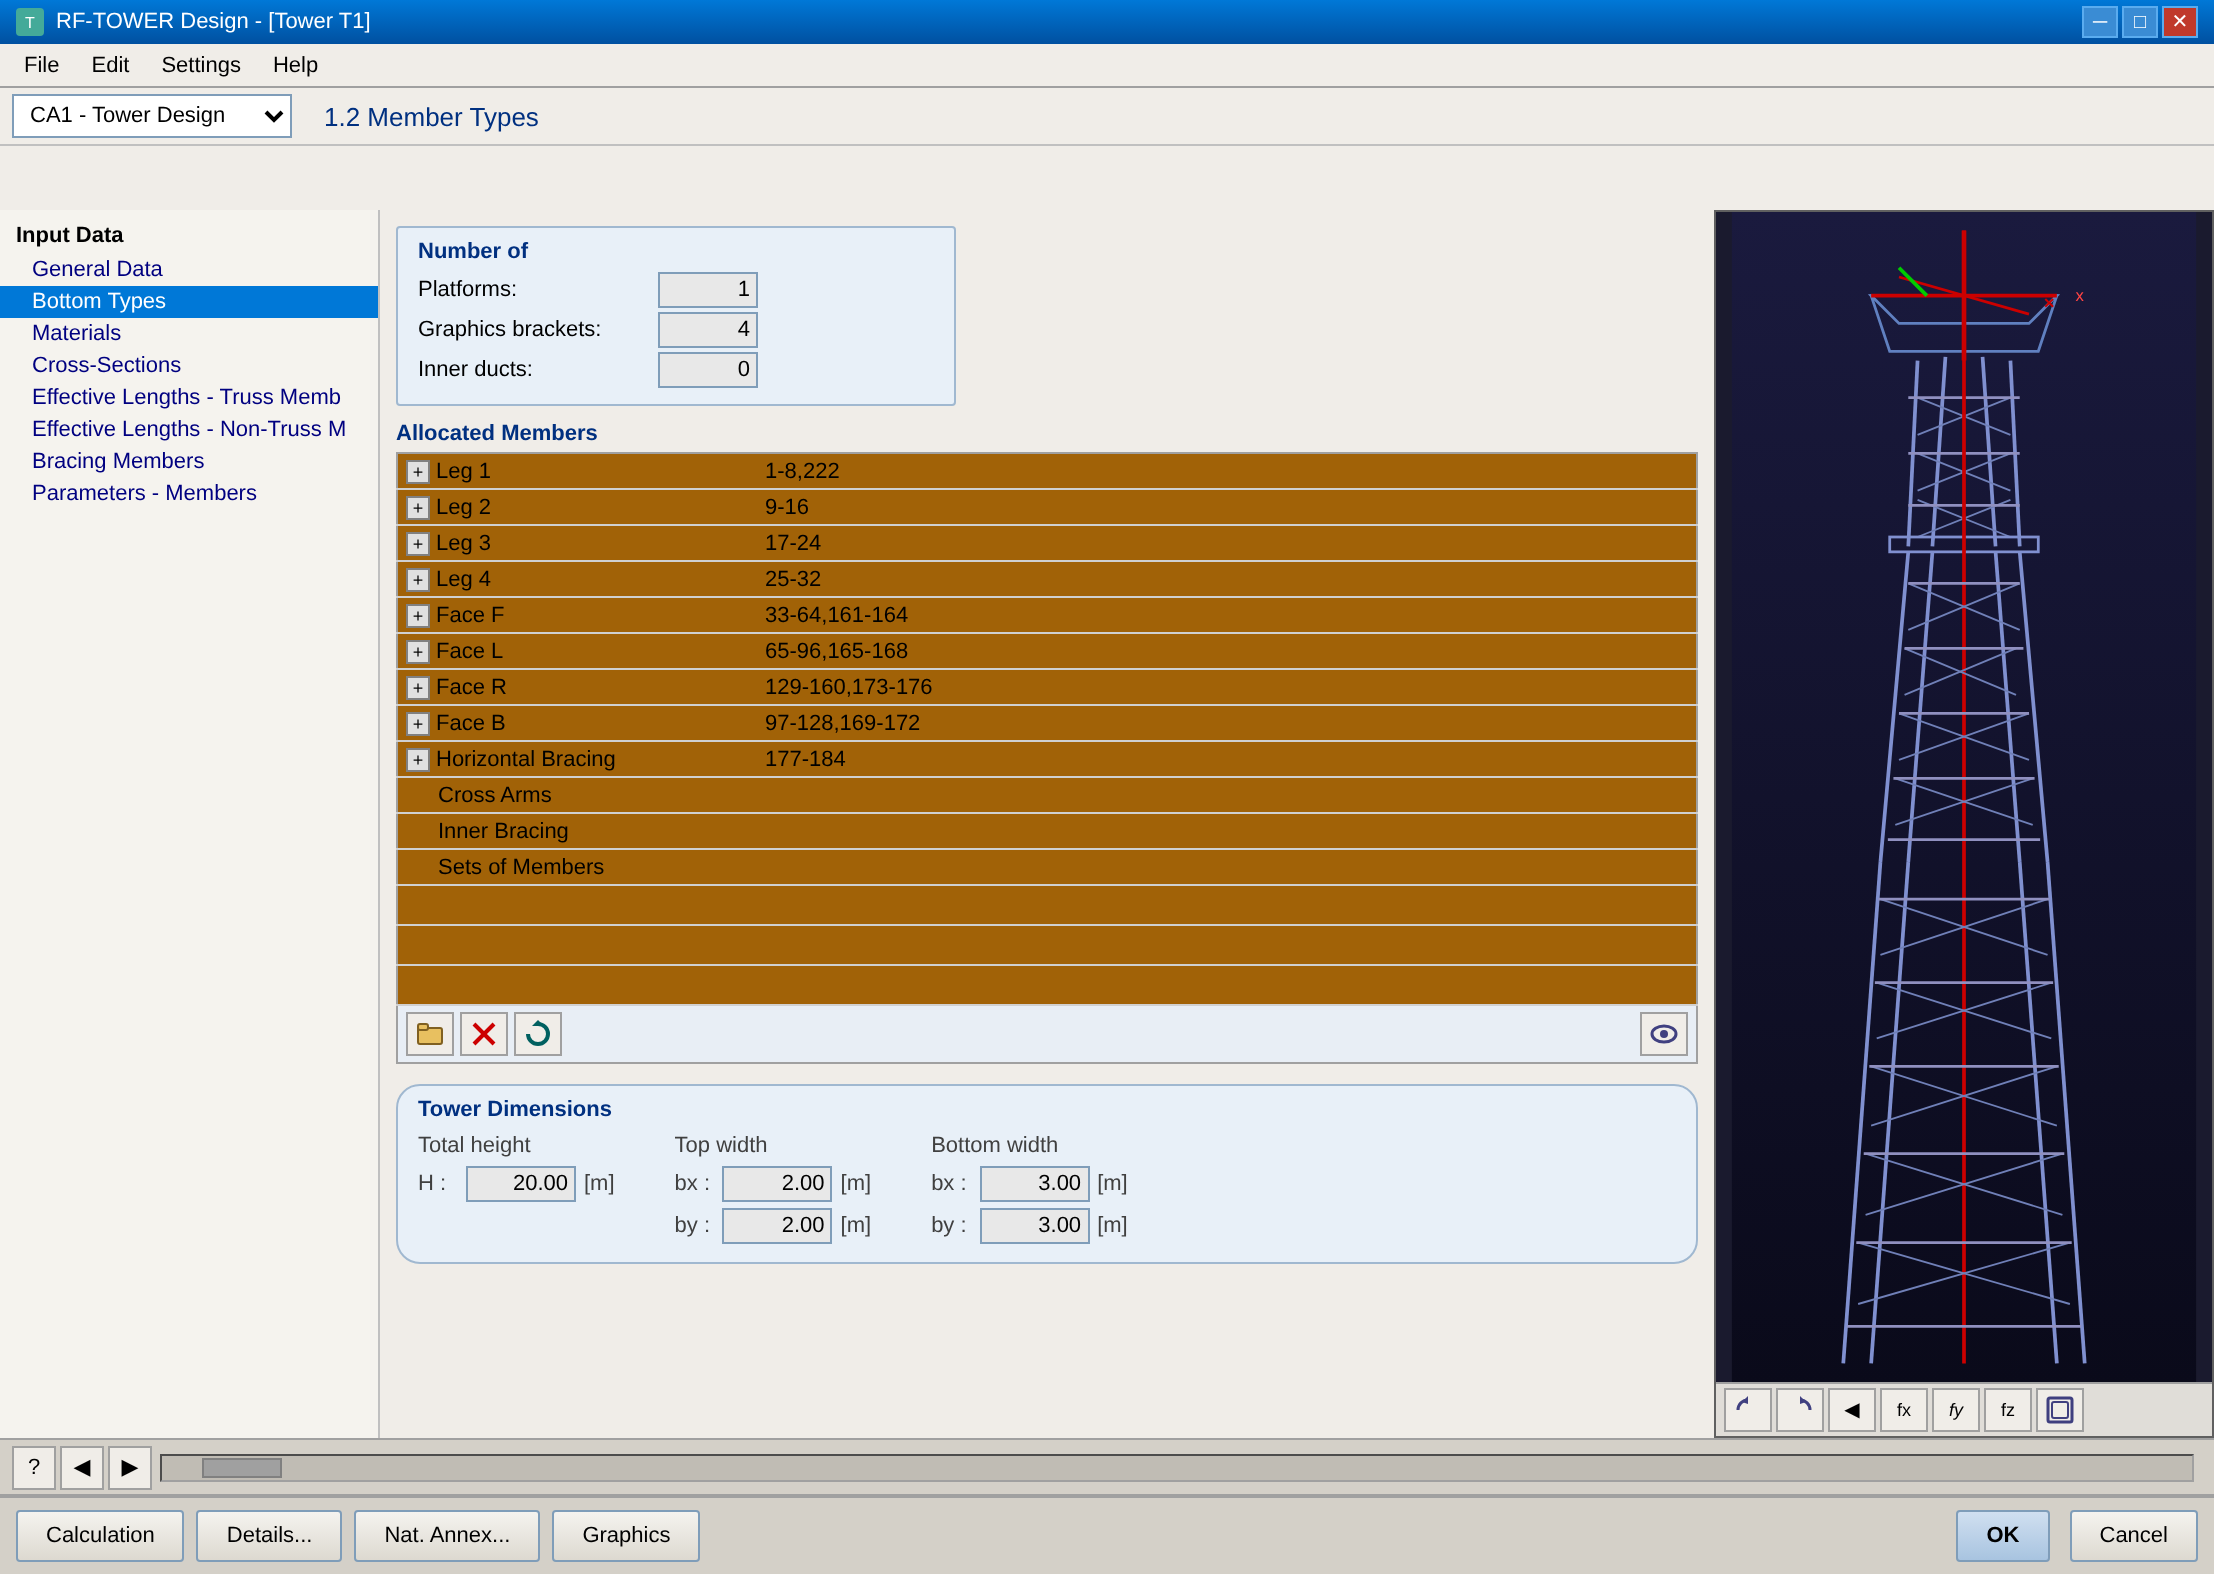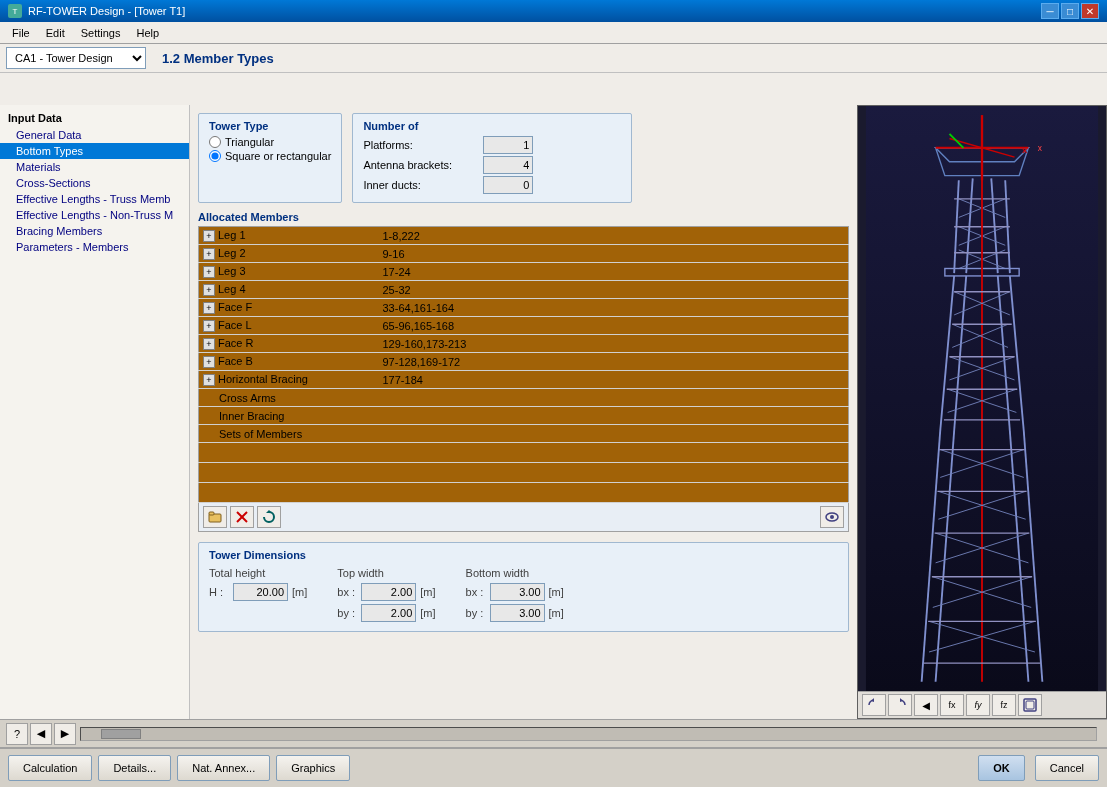--- a/index.html
+++ b/index.html
@@ -51,21 +51,21 @@
       gap: 6px;
     }
     .dropdown-select {
       width: 140px;
       height: 22px;
       border: 1px solid #7f9db9;
       background: white;
       font-size: 11px;
       padding: 1px 4px;
     }
-    .section-title-main { font-size: 13px; font-weight: bold; color: #003080; padding-left: 10px; }
+    .section-title-main { font-size: 13px; font-weight: normal; color: #003080; padding-left: 10px; }
     
     
     .content-area {
       display: flex;
       flex: 1;
       overflow: hidden;
       margin-top: 32px;
     }
     
     
@@ -160,21 +160,21 @@
       display: flex; align-items: center; justify-content: center;
       font-size: 12px;
     }
     
     
     .dimensions-section {
       border: 1px solid #a0b8d0;
       background: #e8f0f8;
       padding: 6px 10px;
       margin-top: 6px;
-      border-radius: 2px;
+      border-radius: 12px;
     }
     .dimensions-title { font-weight: bold; color: #003080; margin-bottom: 6px; font-size: 11px; }
     .dimensions-grid {
       display: flex;
       gap: 30px;
     }
     .dim-group { }
     .dim-group-title { font-size: 11px; color: #404040; margin-bottom: 4px; }
     .dim-row { display: flex; align-items: center; gap: 4px; margin: 3px 0; font-size: 11px; }
     .dim-label { width: 20px; color: #404040; }
@@ -326,40 +326,29 @@
       <div class="sidebar-item">Effective Lengths - Truss Memb</div>
       <div class="sidebar-item">Effective Lengths - Non-Truss M</div>
       <div class="sidebar-item">Bracing Members</div>
       <div class="sidebar-item">Parameters - Members</div>
     </div>
 
     <div class="main-panel">
 
       <div class="top-section">
 
-        <div class="panel-box">
-          <div class="panel-box-title">Tower Type</div>
-          <div class="radio-row">
-            <input type="radio" name="towerType" class="radio-input" style="">
-            <label>Triangular</label>
-          </div>
-          <div class="radio-row">
-            <input type="radio" name="towerType" class="radio-input" checked="" style="">
-            <label>Square or rectangular</label>
-          </div>
-        </div>
 
         <div class="panel-box number-of-box">
           <div class="panel-box-title">Number of</div>
           <div class="number-row">
             <span class="number-label">Platforms:</span>
             <input type="text" class="number-input" value="1" style="">
           </div>
           <div class="number-row">
-            <span class="number-label">Antenna brackets:</span>
+            <span class="number-label">Graphics brackets:</span>
             <input type="text" class="number-input" value="4" style="">
           </div>
           <div class="number-row">
             <span class="number-label">Inner ducts:</span>
             <input type="text" class="number-input" value="0" style="">
           </div>
         </div>
       </div>
 
       <div class="allocated-section">
@@ -385,21 +374,21 @@
             <tr>
               <td><span class="expand-icon">+</span><span>Face F</span></td>
               <td>33-64,161-164</td>
             </tr>
             <tr>
               <td><span class="expand-icon">+</span><span>Face L</span></td>
               <td>65-96,165-168</td>
             </tr>
             <tr>
               <td><span class="expand-icon">+</span><span>Face R</span></td>
-              <td>129-160,173-213</td>
+              <td>129-160,173-176</td>
             </tr>
             <tr>
               <td><span class="expand-icon">+</span><span>Face B</span></td>
               <td>97-128,169-172</td>
             </tr>
             <tr>
               <td><span class="expand-icon">+</span><span>Horizontal Bracing</span></td>
               <td>177-184</td>
             </tr>
             <tr>

